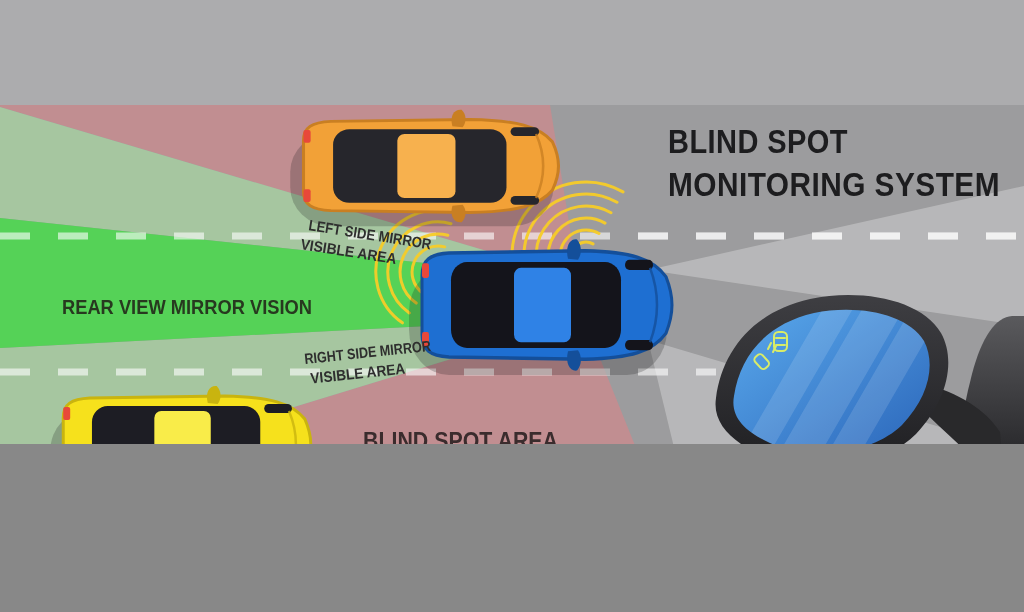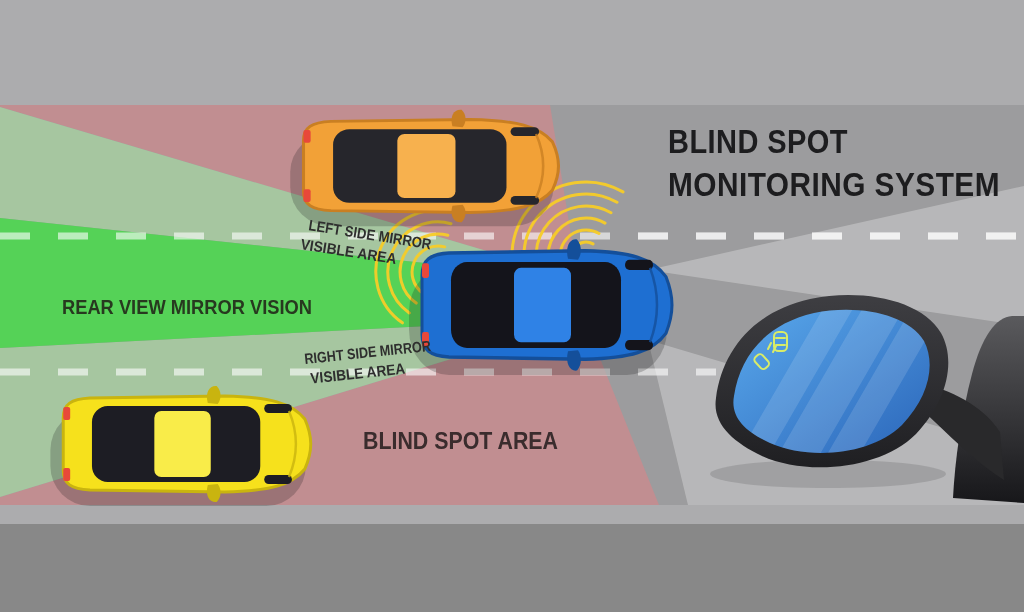--- a/index.html
+++ b/index.html
@@ -1,16 +1,16 @@
 <!DOCTYPE html>
 <html><head>
 <meta charset="utf-8">
 <style>
   html,body{margin:0;padding:0;background:#888;}
-  .stage{width:1024px;height:524px;position:relative;overflow:hidden;}
+  .stage{width:1024px;height:444px;position:relative;overflow:hidden;}
   svg{display:block;}
   text{font-family:"Liberation Sans","DejaVu Sans",sans-serif;}
   .title-text{font-weight:700;font-size:33px;letter-spacing:0.5px;}
   .zone-label{font-weight:700;font-size:15px;}
   .big-label{font-weight:700;}
 </style>
 </head>
 <body>
 
 <div class="stage">

